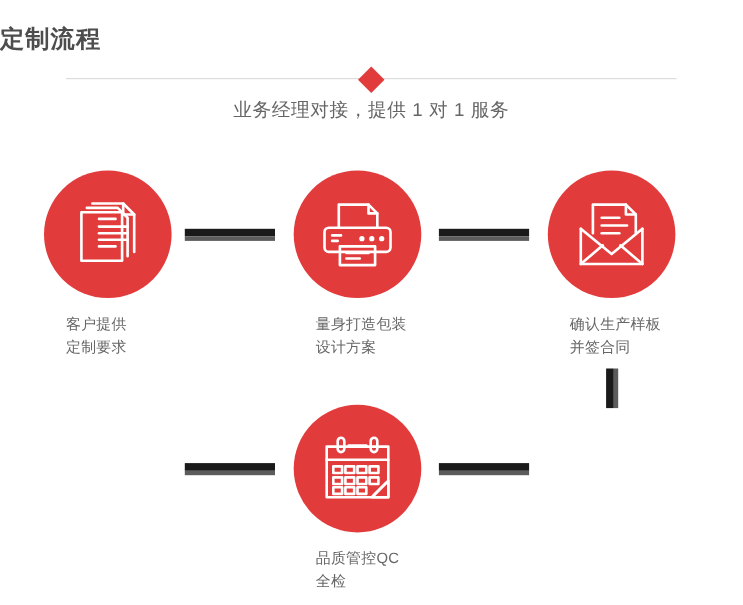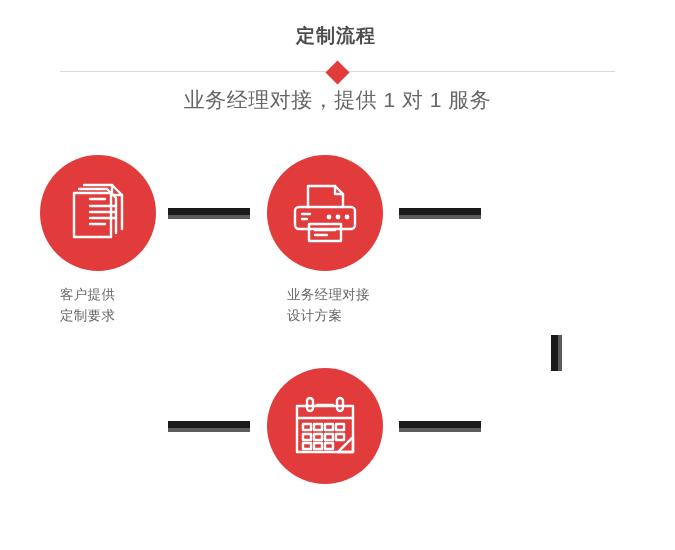--- a/index.html
+++ b/index.html
@@ -22,22 +22,22 @@
     left: 0;
     top: 0;
     width: 675px;
     height: 130px;
   }
   .page-title {
     position: absolute;
     left: 0;
     top: 16px;
     width: 672px;
-    text-align: center;
-    font-size: 19px;
+    text-align: left;
+    font-size: 22px;
     font-weight: bold;
     color: #4d4d4d;
     letter-spacing: 1px;
     line-height: 40px;
   }
   .divider-wrap {
     position: absolute;
     left: 60px;
     top: 71px;
     width: 555px;
@@ -61,21 +61,21 @@
     margin-top: -8.5px;
     background: #e23b3c;
     transform: rotate(45deg);
   }
   .page-subtitle {
     position: absolute;
     left: 0;
     top: 89px;
     width: 675px;
     text-align: center;
-    font-size: 21px;
+    font-size: 17px;
     color: #666666;
     line-height: 22px;
     letter-spacing: 0.5px;
   }
 
   
   .flow {
     position: absolute;
     left: 0;
     top: 130px;
@@ -215,29 +215,48 @@
           <path d="M11 38 H16"></path>
           <circle cx="38" cy="36" r="2.4" fill="#ffffff" stroke="none"></circle>
           <circle cx="47" cy="36" r="2.4" fill="#ffffff" stroke="none"></circle>
           <circle cx="56" cy="36" r="2.4" fill="#ffffff" stroke="none"></circle>
           <path d="M18 43 H50 V60 H18 Z"></path>
           <path d="M24 49 H44"></path>
           <path d="M24 54 H36"></path>
         </svg>
       </span>
     </div>
-    <div class="step-label">业务经理对接
+    <div class="step-label">量身打造包装
 设计方案</div>
   </div>
 
   <div class="conn-h conn-r1-b">
     <div class="bar-dark"></div>
     <div class="bar-shadow"></div>
   </div>
 
+  <div class="step step-r1 step-c3">
+    <div class="circle">
+      <span>
+        <svg width="66" height="62" viewBox="0 0 66 62" fill="none" stroke="#ffffff" stroke-width="2.4" stroke-linejoin="round" stroke-linecap="round">
+          <path d="M16 30 V4 H46 L55 13 V30"></path>
+          <path d="M46 4 V13 H55"></path>
+          <path d="M24 16 H40"></path>
+          <path d="M24 23 H47"></path>
+          <path d="M24 30 H40"></path>
+          <path d="M5 26 V58 H61 V26"></path>
+          <path d="M5 26 L33 49 L61 26"></path>
+          <path d="M5 58 L25 41"></path>
+          <path d="M61 58 L41 41"></path>
+        </svg>
+      </span>
+    </div>
+    <div class="step-label">确认生产样板
+并签合同</div>
+  </div>
 
   <div class="conn-v conn-vert">
     <div class="bar-dark"></div>
     <div class="bar-shadow"></div>
   </div>
 
 
   <div class="conn-h conn-r2-a">
     <div class="bar-dark"></div>
     <div class="bar-shadow"></div>
@@ -261,20 +280,22 @@
           <rect x="33" y="38" width="8" height="6"></rect>
           <rect x="44" y="38" width="8" height="6"></rect>
           <rect x="11" y="47" width="8" height="6"></rect>
           <rect x="22" y="47" width="8" height="6"></rect>
           <rect x="33" y="47" width="8" height="6"></rect>
           <path d="M61 41 V56 H46 Z"></path>
           <path d="M48 54 L59 43"></path>
         </svg>
       </span>
     </div>
+    <div class="step-label">品质管控QC
+全检</div>
   </div>
 
   <div class="conn-h conn-r2-b">
     <div class="bar-dark"></div>
     <div class="bar-shadow"></div>
   </div>
 
 
 </div>
 

